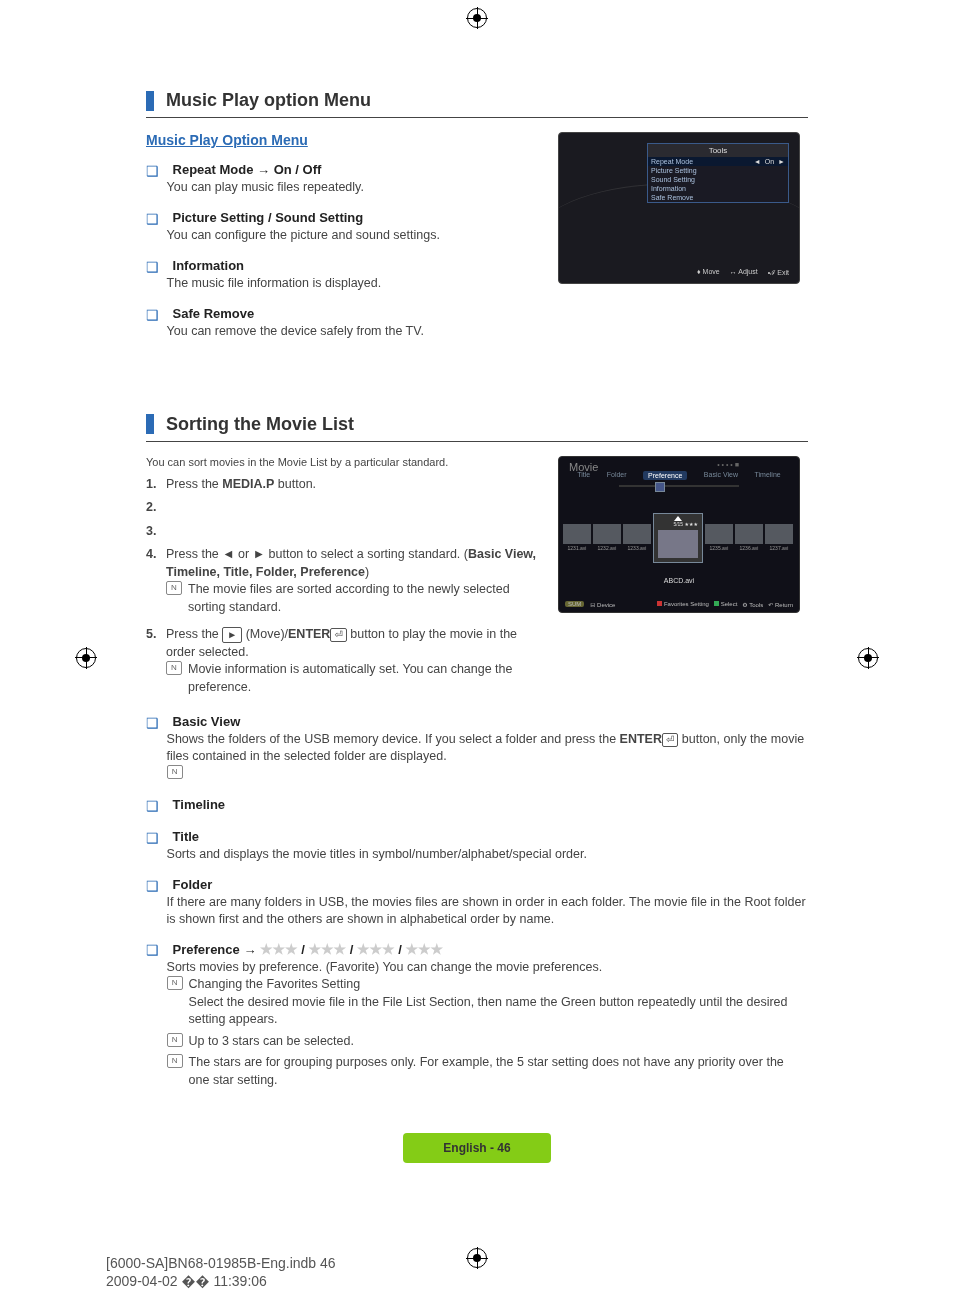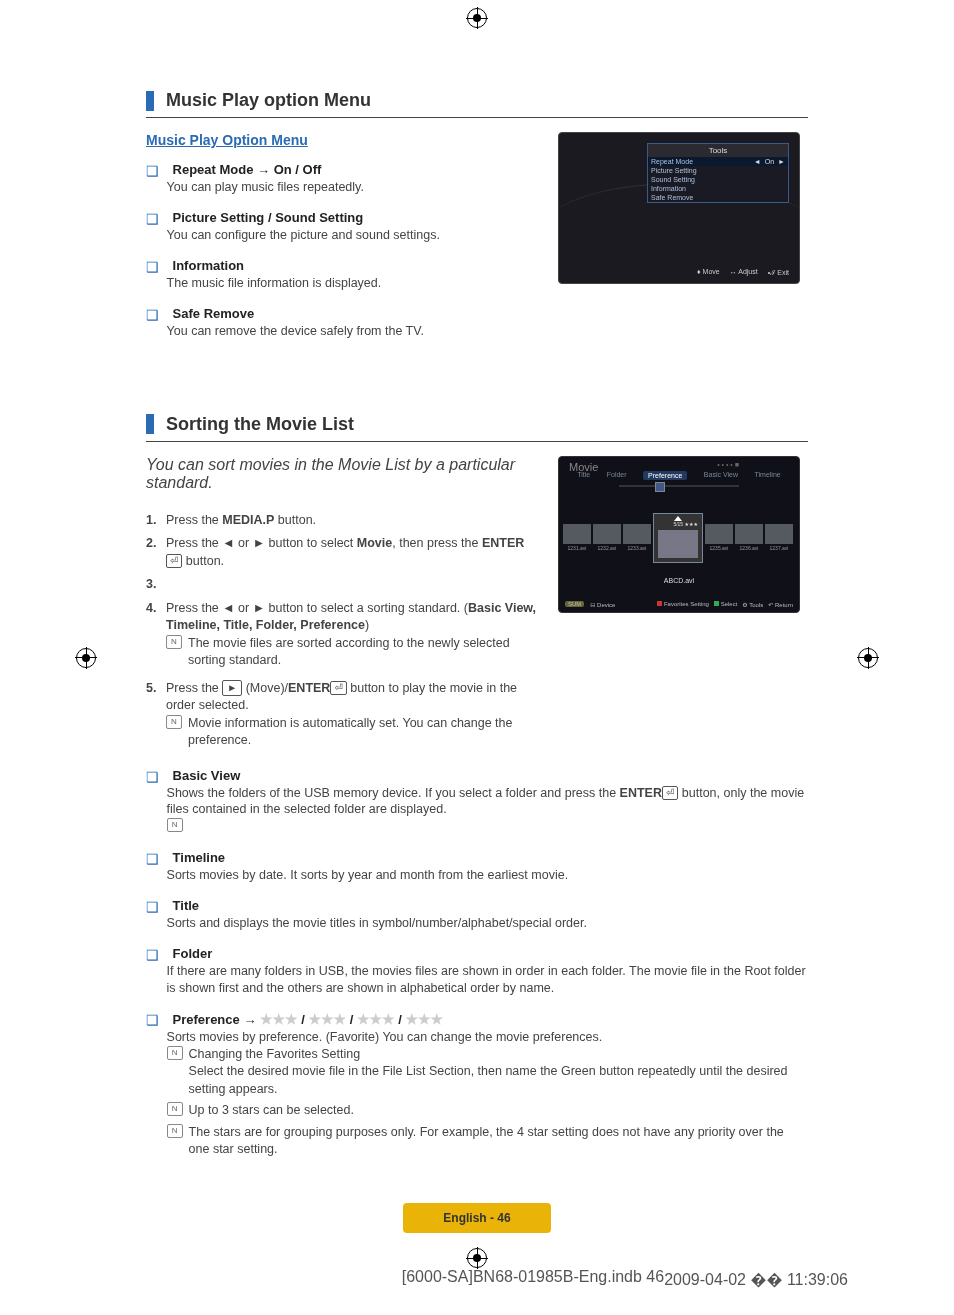--- a/index.html
+++ b/index.html
@@ -17,21 +17,21 @@
   .section-header { display:flex; align-items:center; margin-top: 10px; margin-bottom: 4px; }
   .blue-bar { width: 8px; height: 20px; background: #2b6bb5; margin-right: 12px; }
   .section-title { font-size: 18px; font-weight: bold; color: #333; }
   .hr { border: none; border-top: 1px solid #444; margin: 6px 0 14px 0; }
   .subtitle { color: #2b6bb5; font-weight: bold; font-size: 14px; text-decoration: underline; margin-bottom: 14px; }
   .item { display:flex; margin-bottom: 14px; }
   .bullet { color: #2b6bb5; font-size: 14px; margin-right: 8px; line-height: 18px; flex-shrink:0; }
   .item-body {}
   .item-title { font-weight: bold; font-size: 13px; color: #222; margin-bottom: 2px; margin-left: 6px; }
   .item-desc { color: #444; font-size: 12.5px; line-height: 1.35; }
-  .intro { color: #444; font-size: 16px; margin-bottom: 20px; font-style: italic; }
+  .intro { color: #444; font-size: 11px; margin-bottom: 8px; }
   .numlist { list-style: none; padding: 0; margin: 0 0 14px 0; }
   .numlist li { display:flex; margin-bottom: 6px; font-size: 12.5px; color:#444; line-height:1.4; }
   .num { font-weight: bold; width: 20px; flex-shrink:0; color:#444;}
   .note-icon { display:inline-block; width: 14px; height: 12px; border: 1px solid #888; border-radius: 2px; font-size: 8px; text-align: center; line-height: 11px; color:#666; margin-right: 6px; flex-shrink:0;}
   .note-row { display:flex; margin-left: 20px; margin-bottom: 4px; font-size: 12.5px; color:#444; line-height:1.4;}
   .note-row-top { margin-left: 0; }
   .enter-icon { display:inline-block; border:1px solid #555; border-radius:2px; padding: 0 3px; font-size:10px; line-height:12px; vertical-align:middle;}
   .play-icon { display:inline-block; border:1px solid #555; border-radius:2px; padding: 0 4px; font-size:10px; vertical-align:middle;}
   .star { color: #ccc; font-size: 14px; }
   .two-col { display:flex; gap: 20px; }
@@ -66,22 +66,22 @@
   .movie-name { position:absolute; bottom:28px; left:0; right:0; text-align:center; font-size:7px; color:#ddd;}
   .thumb-col { display:flex; flex-direction:column; align-items:center; gap:1px;}
   .thumb-label { font-size:5px; color:#999;}
   .movie-footer { position:absolute; bottom:4px; left:6px; right:6px; display:flex; justify-content:space-between; font-size:6px; color:#bbb; align-items:center;}
   .movie-footer .left { display:flex; gap:6px; align-items:center;}
   .movie-footer .right { display:flex; gap:5px; align-items:center;}
   .sq-red { width:5px; height:5px; background:#c33; display:inline-block;}
   .sq-grn { width:5px; height:5px; background:#3a5; display:inline-block;}
 
   .page-footer { text-align:center; margin-top: 40px; }
-  .pf-badge { background:#eab308; display:inline-block; padding: 8px 40px; border-radius: 4px; font-size: 12px; font-weight:bold; color:#333;}
-  .doc-meta { position:absolute; bottom: 25px; left: 60px; right: 60px; display:flex; justify-content:flex-end; font-size: 16px; color:#555;}
+  .pf-badge { background:#84cc16; display:inline-block; padding: 8px 40px; border-radius: 4px; font-size: 12px; font-weight:bold; color:#333;}
+  .doc-meta { position:absolute; bottom: 25px; left: 60px; right: 60px; display:flex; justify-content:center; font-size: 14px; color:#555;flex-direction:column;}
 </style>
 </head>
 <body>
 
 <div class="page">
   <div class="reg-mark reg-top">
       <div class="v"></div>
     </div>
   <div class="reg-mark reg-bottom">
       <div class="v"></div>
@@ -181,21 +181,20 @@
     <div class="two-col">
       <div class="left-col">
         <div class="intro">You can sort movies in the Movie List by a particular standard.</div>
         <ol class="numlist">
           <li>
               <span class="num">1.</span>
               <span><span>Press the </span><b>MEDIA.P</b><span> button.</span></span>
             </li>
           <li>
               <span class="num">2.</span>
-              <span><span>Press the ◄ or ► button to select </span><b>Movie</b><span>, then press the </span><b>ENTER</b><span class="enter-icon">⏎</span><span> button.</span></span>
             </li>
           <li>
               <span class="num">3.</span>
             </li>
           <li style="flex-direction:column;">
             <div style="display:flex;">
                 <span class="num">4.</span>
                 <span><span>Press the ◄ or ► button to select a sorting standard. (</span><b>Basic View, Timeline, Title, Folder, Preference</b><span>)</span></span>
               </div>
             <div class="note-row">
@@ -284,21 +283,20 @@
         <div class="note-row note-row-top">
             <span class="note-icon">N</span>
           </div>
       </div>
     </div>
 
     <div class="item">
       <div class="bullet">❑</div>
       <div class="item-body">
         <div class="item-title">Timeline</div>
-        <div class="item-desc">Sorts movies by date. It sorts by year and month from the earliest movie.</div>
       </div>
     </div>
 
     <div class="item">
       <div class="bullet">❑</div>
       <div class="item-body">
         <div class="item-title">Title</div>
         <div class="item-desc">Sorts and displays the movie titles in symbol/number/alphabet/special order.</div>
       </div>
     </div>
@@ -325,21 +323,21 @@
             <span>Changing the Favorites Setting</span><br>
             <span>Select the desired movie file in the File List Section, then name the Green button repeatedly until the desired setting appears.</span>
           </span>
         </div>
         <div class="note-row note-row-top">
             <span class="note-icon">N</span>
             <span>Up to 3 stars can be selected.</span>
           </div>
         <div class="note-row note-row-top">
             <span class="note-icon">N</span>
-            <span>The stars are for grouping purposes only. For example, the 4 star setting does not have any priority over the one star setting.</span>
+            <span>The stars are for grouping purposes only. For example, the 5 star setting does not have any priority over the one star setting.</span>
           </div>
       </div>
     </div>
 
     <div class="page-footer">
       <div class="pf-badge">English - 46</div>
     </div>
 
   </div>
 

